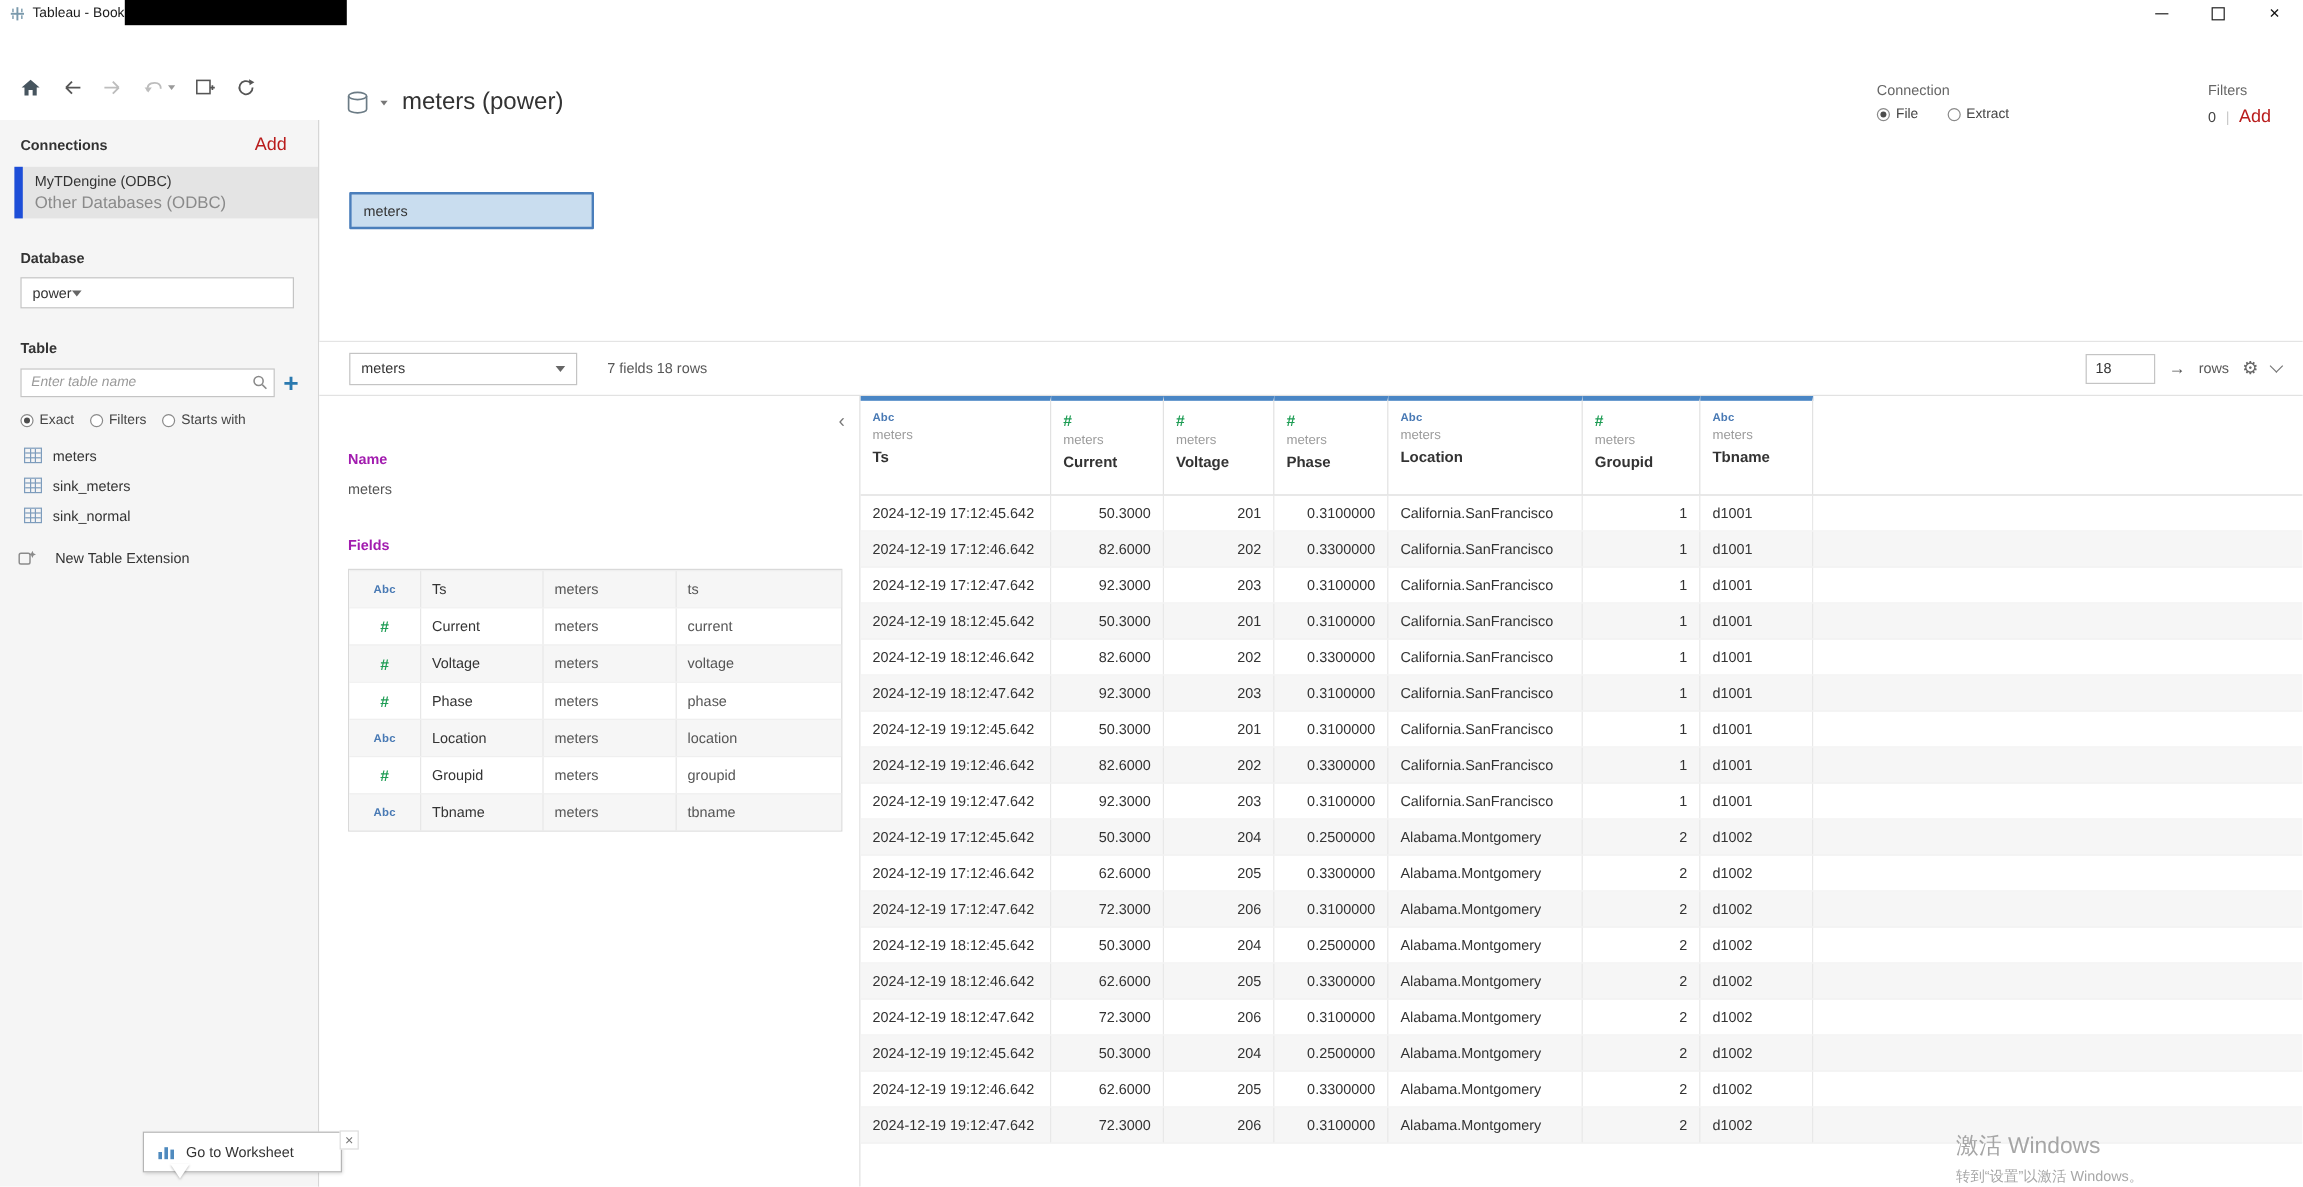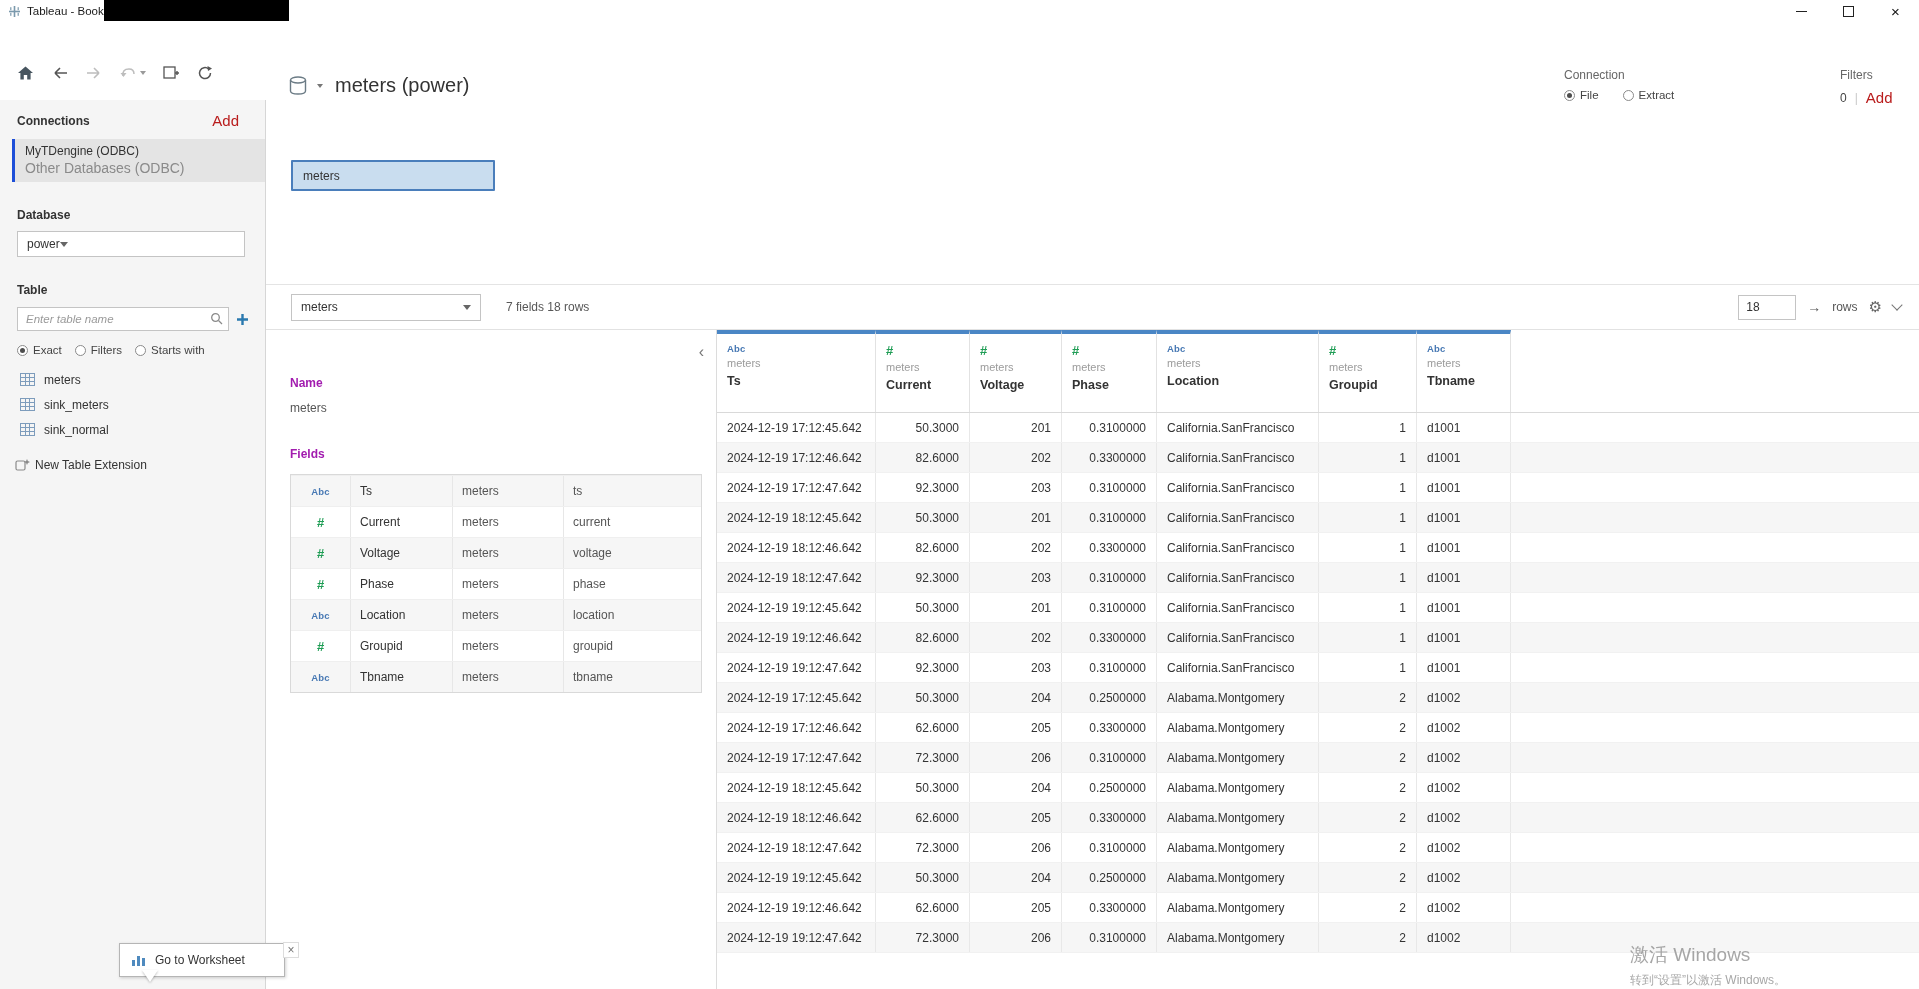--- a/index.html
+++ b/index.html
@@ -26,21 +26,21 @@
   .content{position:absolute;top:46px;left:0;right:0;bottom:0;display:flex}
   .leftcol{width:266px;display:flex;flex-direction:column;position:relative;flex:none}
   .toolbar{height:54px;display:flex;align-items:center;gap:16px;padding-left:16px;background:#fff}
   .tb-icon{display:flex;align-items:center}
   .caret-sm{width:0;height:0;border-left:3px solid transparent;border-right:3px solid transparent;border-top:4px solid #9a9a9a;margin-left:3px}
 
   .sidebar{flex:1;background:#f5f5f5;border-right:1px solid #d6d6d6;position:relative;padding-top:12px;box-sizing:border-box}
   .sec-head{display:flex;justify-content:space-between;align-items:center;padding:0 26px 0 17px}
   .sec-title{font-weight:bold;font-size:12px;color:#333}
   .link{color:#b91c1c;font-size:15px}
-  .conn-item{margin:10px 0 1px 12px;background:#e4e4e4;border-left:3px solid #1d4ed8;padding:5px 8px 6px 10px}
+  .conn-item{margin:10px 0 1px 12px;background:#e4e4e4;border-left:7px solid #1d4ed8;padding:5px 8px 6px 10px}
   .conn-name{font-size:12px;color:#333}
   .conn-sub{font-size:14px;color:#8a8a8a;margin-top:2px}
   .side-label{font-weight:bold;font-size:12px;color:#333;margin:26px 0 0 17px}
   .db-select{margin:9px 0 0 17px;width:228px;height:26px;background:#fff;border:1px solid #c4c4c4;
              display:flex;align-items:center;padding:0 9px;box-sizing:border-box}
   .caret-dn{width:0;height:0;border-left:4px solid transparent;border-right:4px solid transparent;border-top:5px solid #666}
   .search-row{margin:10px 0 0 17px;width:232px;display:flex;align-items:center;gap:7px}
   .search-wrap{position:relative;flex:1}
   .search-input{width:100%;height:24px;border:1px solid #c4c4c4;padding:0 24px 0 8px;font-size:11.5px;
                 box-sizing:border-box;font-family:"Liberation Sans",sans-serif;background:#fff}
@@ -51,21 +51,21 @@
   .rb{width:11px;height:11px;border:1px solid #8a8a8a;border-radius:50%;background:#fff;position:relative;flex:none;box-sizing:border-box}
   .rb.sel::after{content:'';position:absolute;left:2px;top:2px;right:2px;bottom:2px;background:#4d4d4d;border-radius:50%}
   .table-list{margin-top:11px}
   .tbl-item{display:flex;align-items:center;gap:9px;height:25px;padding-left:20px}
   .tbl-icon{width:13px;height:11px;border:1px solid #7d9cbc;flex:none;background:
       linear-gradient(#7d9cbc,#7d9cbc) 0 3px/13px 1px no-repeat,
       linear-gradient(#7d9cbc,#7d9cbc) 0 7px/13px 1px no-repeat,
       linear-gradient(#7d9cbc,#7d9cbc) 4px 0/1px 11px no-repeat,
       linear-gradient(#7d9cbc,#7d9cbc) 8px 0/1px 11px no-repeat}
   .tbl-label{font-size:12px;color:#333}
-  .nte{display:flex;align-items:center;gap:4px;margin:16px 0 0 15px;font-size:12px;color:#333}
+  .nte{display:flex;align-items:center;gap:15px;margin:16px 0 0 15px;font-size:12px;color:#333}
 
   .goto-box{position:absolute;left:119px;bottom:12px;width:166px;height:34px;background:#fff;border:1px solid #b5b5b5;
             display:flex;align-items:center;gap:9px;padding-left:11px;box-sizing:border-box;
             box-shadow:1px 1px 3px rgba(0,0,0,.18);z-index:6}
   .goto-label{font-size:12px;color:#333}
   .goto-close{position:absolute;top:-2px;right:-15px;color:#777;font-size:12px;background:#fff;border:1px solid #ddd;width:14px;height:14px;
               display:flex;align-items:center;justify-content:center;line-height:1}
   .goto-tail{position:absolute;left:142px;bottom:-1px;width:0;height:0;border:8px solid transparent;border-top:12px solid #fff;z-index:7;
              filter:drop-shadow(0 1px 1px rgba(0,0,0,.25))}
 

